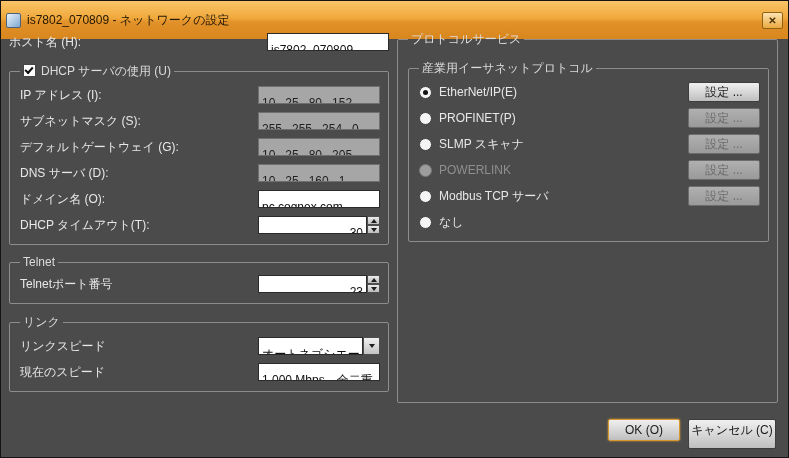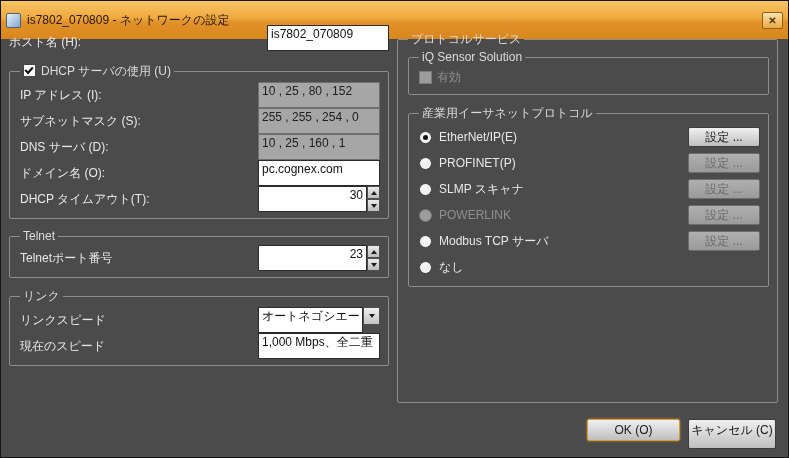--- a/index.html
+++ b/index.html
@@ -20,22 +20,22 @@
   .col-left{position:absolute;left:8px;top:8px;width:380px;}
   .col-right{position:absolute;left:396px;top:8px;width:381px;box-sizing:border-box;}
   
   .frow{display:flex;align-items:center;height:26px;}
   .lbl{flex:1;color:#e8e8e8;}
   .lbl.dis{color:#8f8f8f;}
   fieldset{border:1px solid #8d8d8d;border-radius:2px;margin:0;padding:2px 8px 6px 10px;}
   legend{color:#dcdcdc;padding:0 3px;}
   .gap{margin-top:10px;}
   
-  .field{width:122px;height:26px;box-sizing:border-box;background:#ffffff;border:1px solid #2b2b2b;
-    color:#101010;line-height:16px;padding:0 3px;white-space:nowrap;overflow:hidden;flex:0 0 auto;}
+  .field{width:122px;height:14px;box-sizing:border-box;background:#ffffff;border:1px solid #2b2b2b;
+    color:#101010;line-height:16px;padding:8px 3px;white-space:nowrap;overflow:hidden;flex:0 0 auto;}
   .field.gray{background:#a6a6a6;border-color:#6f6f6f;color:#202020;text-align:left;}
   .spin{display:flex;width:122px;flex:0 0 auto;}
   .spin .field{width:109px;text-align:right;}
   .spin-btns{width:13px;display:flex;flex-direction:column;}
   .spin-btn{flex:1;background:linear-gradient(#ececec,#bcbcbc);border:1px solid #4e4e4e;
     display:flex;align-items:center;justify-content:center;}
   .tri-up{width:0;height:0;border-left:3px solid transparent;border-right:3px solid transparent;
     border-bottom:4px solid #1d1d1d;}
   .tri-down{width:0;height:0;border-left:3px solid transparent;border-right:3px solid transparent;
     border-top:4px solid #1d1d1d;}
@@ -53,21 +53,21 @@
     display:inline-block;position:relative;margin-right:7px;flex:0 0 auto;}
   .radio.on::after{content:"";position:absolute;left:3px;top:3px;width:5px;height:5px;border-radius:50%;background:#141414;}
   .radio.dis{background:#9c9c9c;border-color:#787878;}
   
   .btn{box-sizing:border-box;background:linear-gradient(#f0f0f0,#bfbfbf);border:1px solid #3d3d3d;
     border-radius:2px;color:#1a1a1a;text-align:center;}
   .btn.dis{background:linear-gradient(#b0b0b0,#9a9a9a);color:#6b6b6b;border-color:#6d6d6d;}
   .set-btn{width:72px;height:20px;line-height:18px;flex:0 0 auto;}
   .protocol-box{min-height:362px;}
   .footer{position:absolute;right:12px;bottom:8px;display:flex;gap:8px;}
-  .ok-btn{width:93px;height:22px;line-height:20px;border-color:#d89a2e;box-shadow:0 0 2px #e8a33d;}
+  .ok-btn{width:72px;height:22px;line-height:20px;border-color:#d89a2e;box-shadow:0 0 2px #e8a33d;}
   .cancel-btn{width:88px;height:30px;line-height:20px;}
 </style>
 </head>
 <body>
 
 <div class="window">
   <div class="titlebar">
     <span class="app-icon"></span>
     <span class="title-text">is7802_070809 - ネットワークの設定</span>
     <span class="close-btn">✕</span>
@@ -87,20 +87,24 @@
         </legend>
         <div class="frow">
           <span class="lbl">IP アドレス (I):</span>
           <div class="field gray">10 ,  25 ,  80 , 152</div>
         </div>
         <div class="frow">
           <span class="lbl">サブネットマスク (S):</span>
           <div class="field gray">255 , 255 , 254 ,  0</div>
         </div>
         <div class="frow">
+          <span class="lbl">デフォルトゲートウェイ (G):</span>
+          <div class="field gray">10 ,  25 ,  80 , 205</div>
+        </div>
+        <div class="frow">
           <span class="lbl">DNS サーバ (D):</span>
           <div class="field gray">10 ,  25 , 160 ,  1</div>
         </div>
         <div class="frow">
           <span class="lbl">ドメイン名 (O):</span>
           <div class="field">pc.cognex.com</div>
         </div>
         <div class="frow">
           <span class="lbl">DHCP タイムアウト(T):</span>
           <div class="spin">
@@ -150,27 +154,20 @@
           <span class="lbl">現在のスピード</span>
           <div class="field">1,000 Mbps、全二重</div>
         </div>
       </fieldset>
     </div>
 
     <div class="col-right">
       <fieldset class="protocol-box">
         <legend>プロトコルサービス</legend>
 
-        <fieldset>
-          <legend>iQ Sensor Solution</legend>
-          <div class="frow" style="height:22px;">
-            <span class="checkbox dis"></span>
-            <span class="lbl dis">有効</span>
-          </div>
-        </fieldset>
 
         <fieldset class="gap">
           <legend>産業用イーサネットプロトコル</legend>
 
           <div class="frow">
             <span class="radio on"></span>
             <span class="lbl">EtherNet/IP(E)</span>
             <span class="btn set-btn">設定 ...</span>
           </div>
           <div class="frow">

